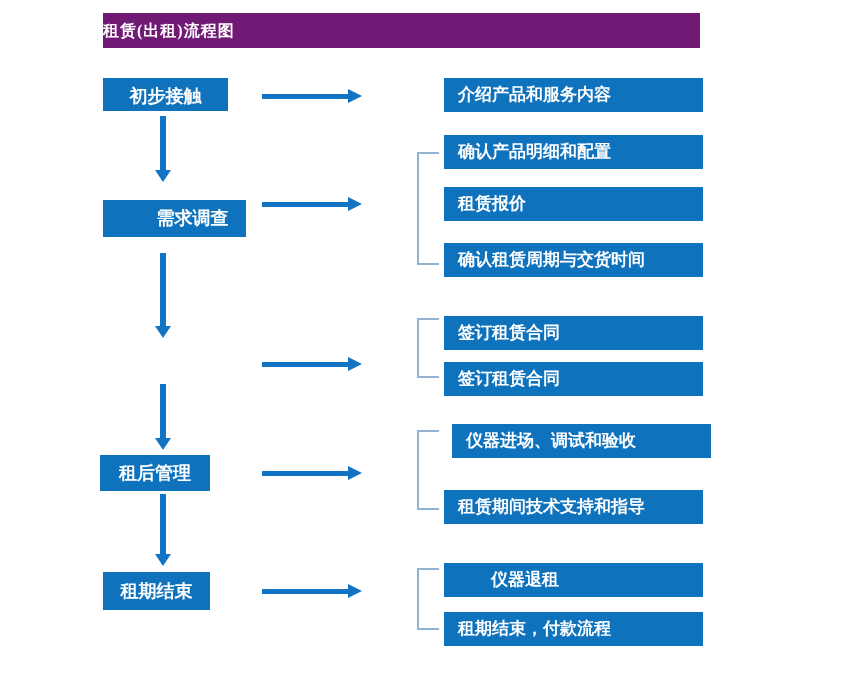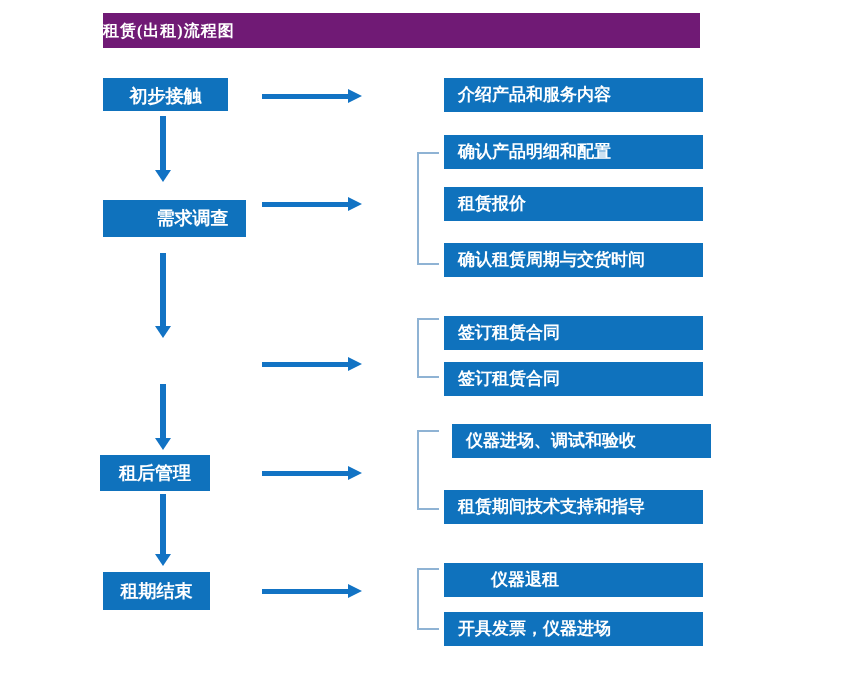--- a/index.html
+++ b/index.html
@@ -167,15 +167,15 @@
   <div class="box detail-box" style="top:187px;">租赁报价</div>
   <div class="box detail-box" style="top:243px;">确认租赁周期与交货时间</div>
 
   <div class="box detail-box" style="top:316px;">签订租赁合同</div>
   <div class="box detail-box" style="top:362px;">签订租赁合同</div>
 
   <div class="box detail-box" style="top:424px;margin-left:8px;">仪器进场、调试和验收</div>
   <div class="box detail-box" style="top:490px;">租赁期间技术支持和指导</div>
 
   <div class="box detail-box" style="top:563px;padding-left:47px;">仪器退租</div>
-  <div class="box detail-box" style="top:612px;">开具发票，仪器进场</div>
+  <div class="box detail-box" style="top:612px;">租期结束，付款流程</div>
 
 </div>
 
 </body></html>

